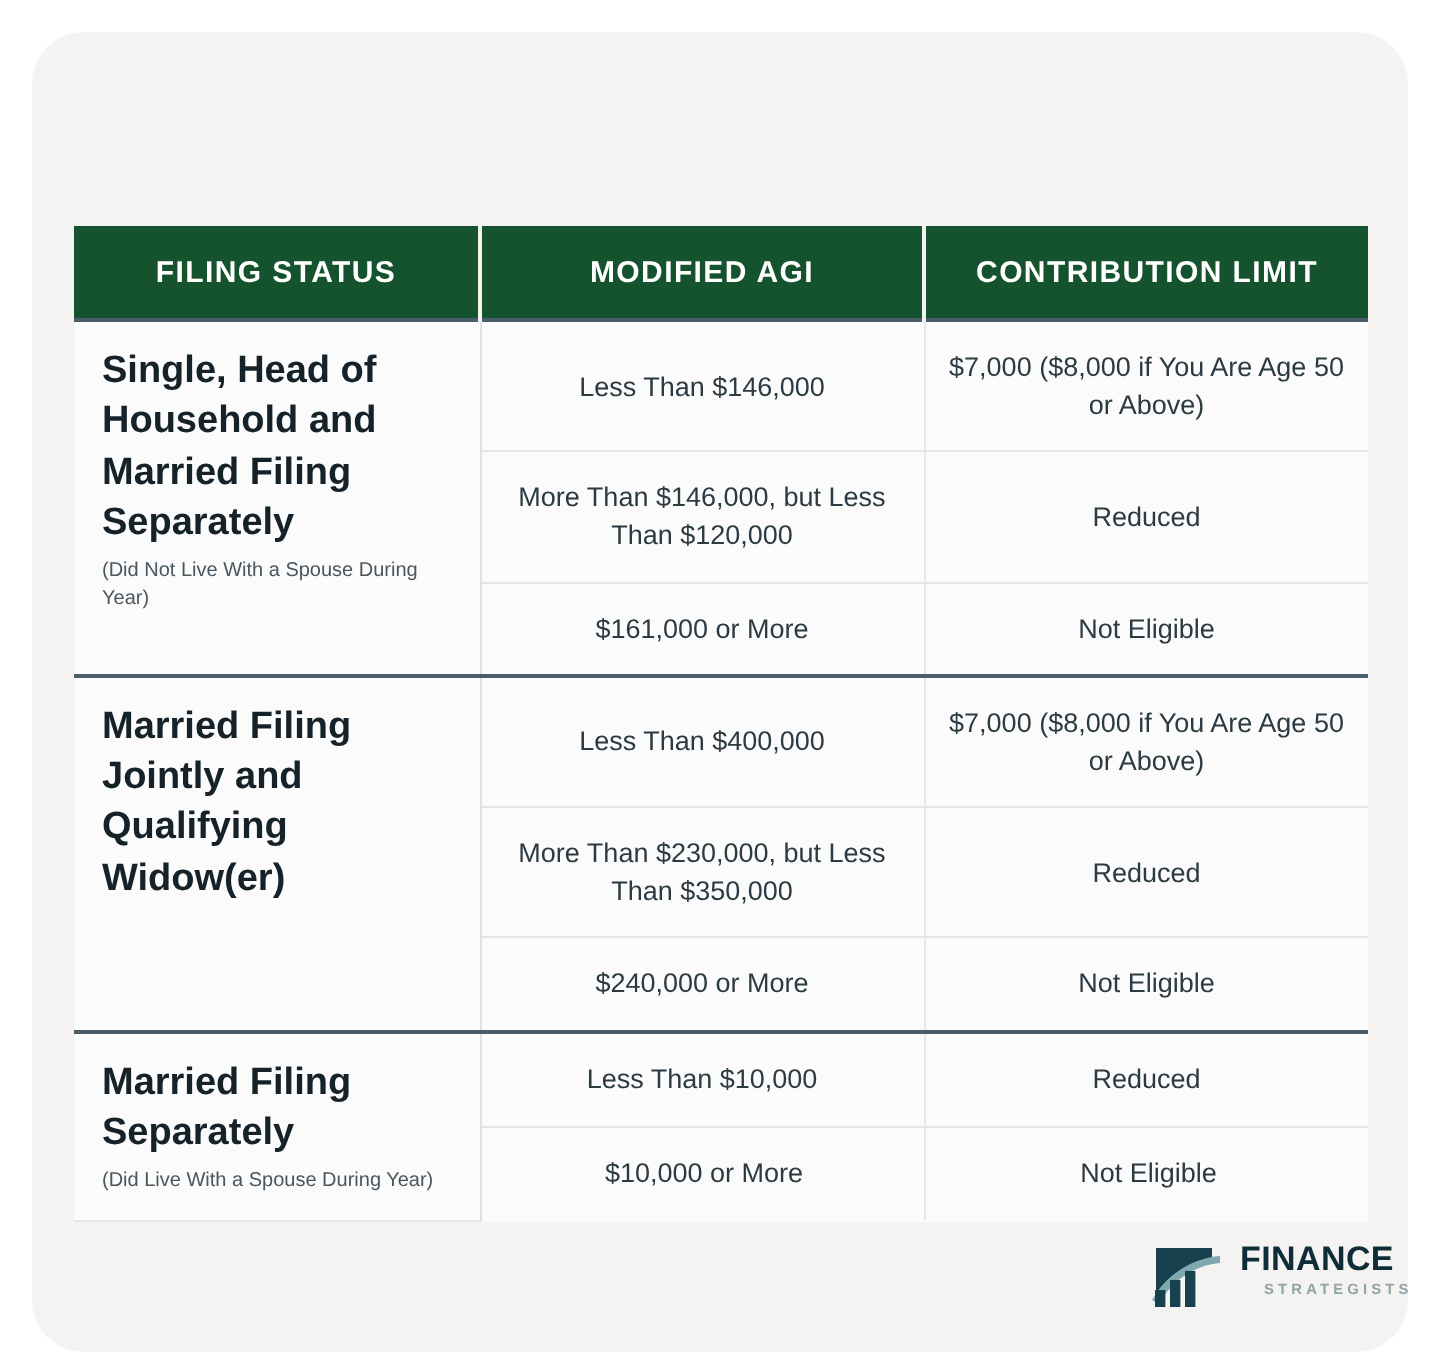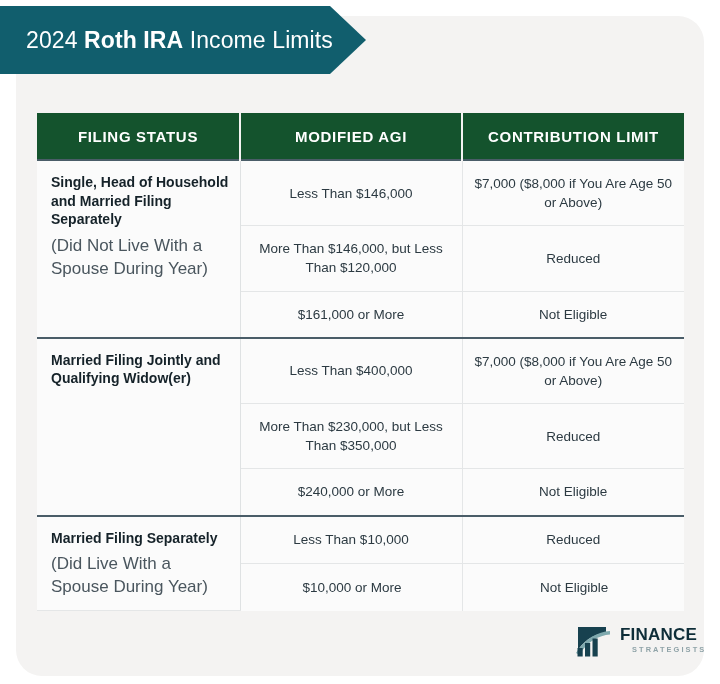--- a/index.html
+++ b/index.html
@@ -103,30 +103,30 @@
   tbody td:last-child { border-right: none; }
 
   tbody td.status {
     text-align: left;
     vertical-align: top;
     padding: 12px 10px 12px 14px;
     border-right: 1px solid #dfe2e3;
   }
   .status-main {
     font-weight: 700;
-    font-size: 14px;
+    font-size: 19px;
     color: #152229;
     line-height: 1.33;
     display: block;
   }
   .status-sub {
     display: block;
     margin-top: 5px;
     font-weight: 400;
-    font-size: 17px;
+    font-size: 10px;
     color: #4a565e;
     line-height: 1.36;
   }
 
   
   tbody tr.group-start > td {
     border-top: 2px solid #4a5d68;
   }
   tbody tr.last-row > td {
     border-bottom: none;
@@ -134,21 +134,20 @@
   }
 
   
   .logo {
     position: absolute;
     left: 576px;
     top: 621px;
     width: 116px;
     height: 38px;
     display: flex;
-    align-items: center;
     gap: 6px;
   }
   .logo-mark {
     width: 38px;
     height: 33px;
     flex: 0 0 auto;
   }
   .logo-text { line-height: 1; }
   .logo-word {
     display: block;
@@ -169,25 +168,20 @@
     margin-left: 12px;
   }
 </style>
 </head>
 <body>
 
 <div class="infographic">
 
   <div class="card"></div>
 
-  <div class="banner">
-    <div class="banner-title">
-      <span>2024 </span><span class="bold">Roth IRA</span><span> Income Limits</span>
-    </div>
-  </div>
 
   <div class="table-wrap">
     <table class="limits">
       <colgroup>
         <col class="c1">
           <col class="c2">
           <col class="c3">
       </colgroup>
       <thead>
         <tr>

